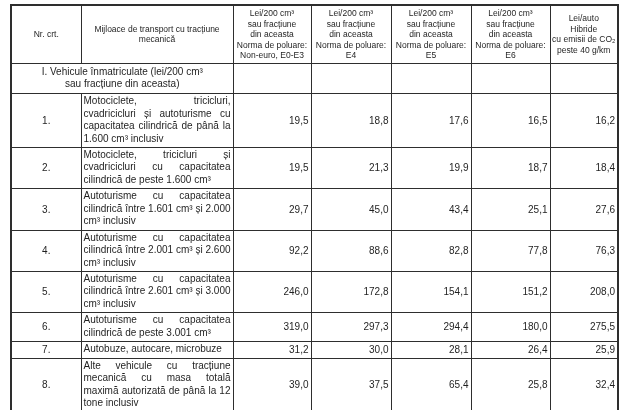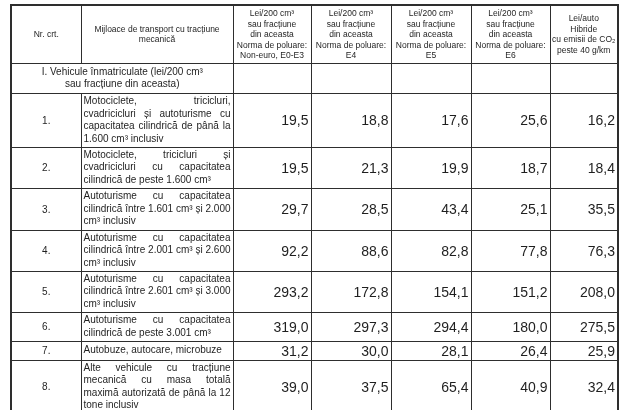--- a/index.html
+++ b/index.html
@@ -46,21 +46,21 @@
     text-align: center;
   }
   td.desc-cell {
     font-size: 10px;
     line-height: 12.5px;
     text-align: justify;
     text-justify: inter-word;
     padding: 1px 3px;
   }
   td.val-cell {
-    font-size: 14px;
+    font-size: 10px;
     text-align: right;
     padding-right: 5px;
   }
 </style>
 </head>
 <body>
 
 <div class="doc-wrap">
   <table class="tax-table">
     <colgroup>
@@ -113,58 +113,58 @@
       <td></td>
       <td></td>
     </tr>
 
     <tr style="height:54px">
       <td class="nr-cell">1.</td>
       <td class="desc-cell">Motociclete, tricicluri, cvadricicluri și autoturisme cu capacitatea cilindrică de până la 1.600 cm³ inclusiv</td>
       <td class="val-cell">19,5</td>
       <td class="val-cell">18,8</td>
       <td class="val-cell">17,6</td>
-      <td class="val-cell">25,6</td>
+      <td class="val-cell">16,5</td>
       <td class="val-cell">16,2</td>
     </tr>
 
     <tr style="height:41px">
       <td class="nr-cell">2.</td>
       <td class="desc-cell">Motociclete, tricicluri și cvadricicluri cu capacitatea cilindrică de peste 1.600 cm³</td>
       <td class="val-cell">19,5</td>
       <td class="val-cell">21,3</td>
       <td class="val-cell">19,9</td>
       <td class="val-cell">18,7</td>
       <td class="val-cell">18,4</td>
     </tr>
 
     <tr style="height:42px">
       <td class="nr-cell">3.</td>
       <td class="desc-cell">Autoturisme cu capacitatea cilindrică între 1.601 cm³ și 2.000 cm³ inclusiv</td>
       <td class="val-cell">29,7</td>
-      <td class="val-cell">28,5</td>
+      <td class="val-cell">45,0</td>
       <td class="val-cell">43,4</td>
       <td class="val-cell">25,1</td>
-      <td class="val-cell">35,5</td>
+      <td class="val-cell">27,6</td>
     </tr>
 
     <tr style="height:41px">
       <td class="nr-cell">4.</td>
       <td class="desc-cell">Autoturisme cu capacitatea cilindrică între 2.001 cm³ și 2.600 cm³ inclusiv</td>
       <td class="val-cell">92,2</td>
       <td class="val-cell">88,6</td>
       <td class="val-cell">82,8</td>
       <td class="val-cell">77,8</td>
       <td class="val-cell">76,3</td>
     </tr>
 
     <tr style="height:41px">
       <td class="nr-cell">5.</td>
       <td class="desc-cell">Autoturisme cu capacitatea cilindrică între 2.601 cm³ și 3.000 cm³ inclusiv</td>
-      <td class="val-cell">293,2</td>
+      <td class="val-cell">246,0</td>
       <td class="val-cell">172,8</td>
       <td class="val-cell">154,1</td>
       <td class="val-cell">151,2</td>
       <td class="val-cell">208,0</td>
     </tr>
 
     <tr style="height:29px">
       <td class="nr-cell">6.</td>
       <td class="desc-cell">Autoturisme cu capacitatea cilindrică de peste 3.001 cm³</td>
       <td class="val-cell">319,0</td>
@@ -183,18 +183,18 @@
       <td class="val-cell">26,4</td>
       <td class="val-cell">25,9</td>
     </tr>
 
     <tr style="height:53px">
       <td class="nr-cell">8.</td>
       <td class="desc-cell">Alte vehicule cu tracțiune mecanică cu masa totală maximă autorizată de până la 12 tone inclusiv</td>
       <td class="val-cell">39,0</td>
       <td class="val-cell">37,5</td>
       <td class="val-cell">65,4</td>
-      <td class="val-cell">40,9</td>
+      <td class="val-cell">25,8</td>
       <td class="val-cell">32,4</td>
     </tr>
   </tbody>
     </table>
 </div>
 
 </body></html>

